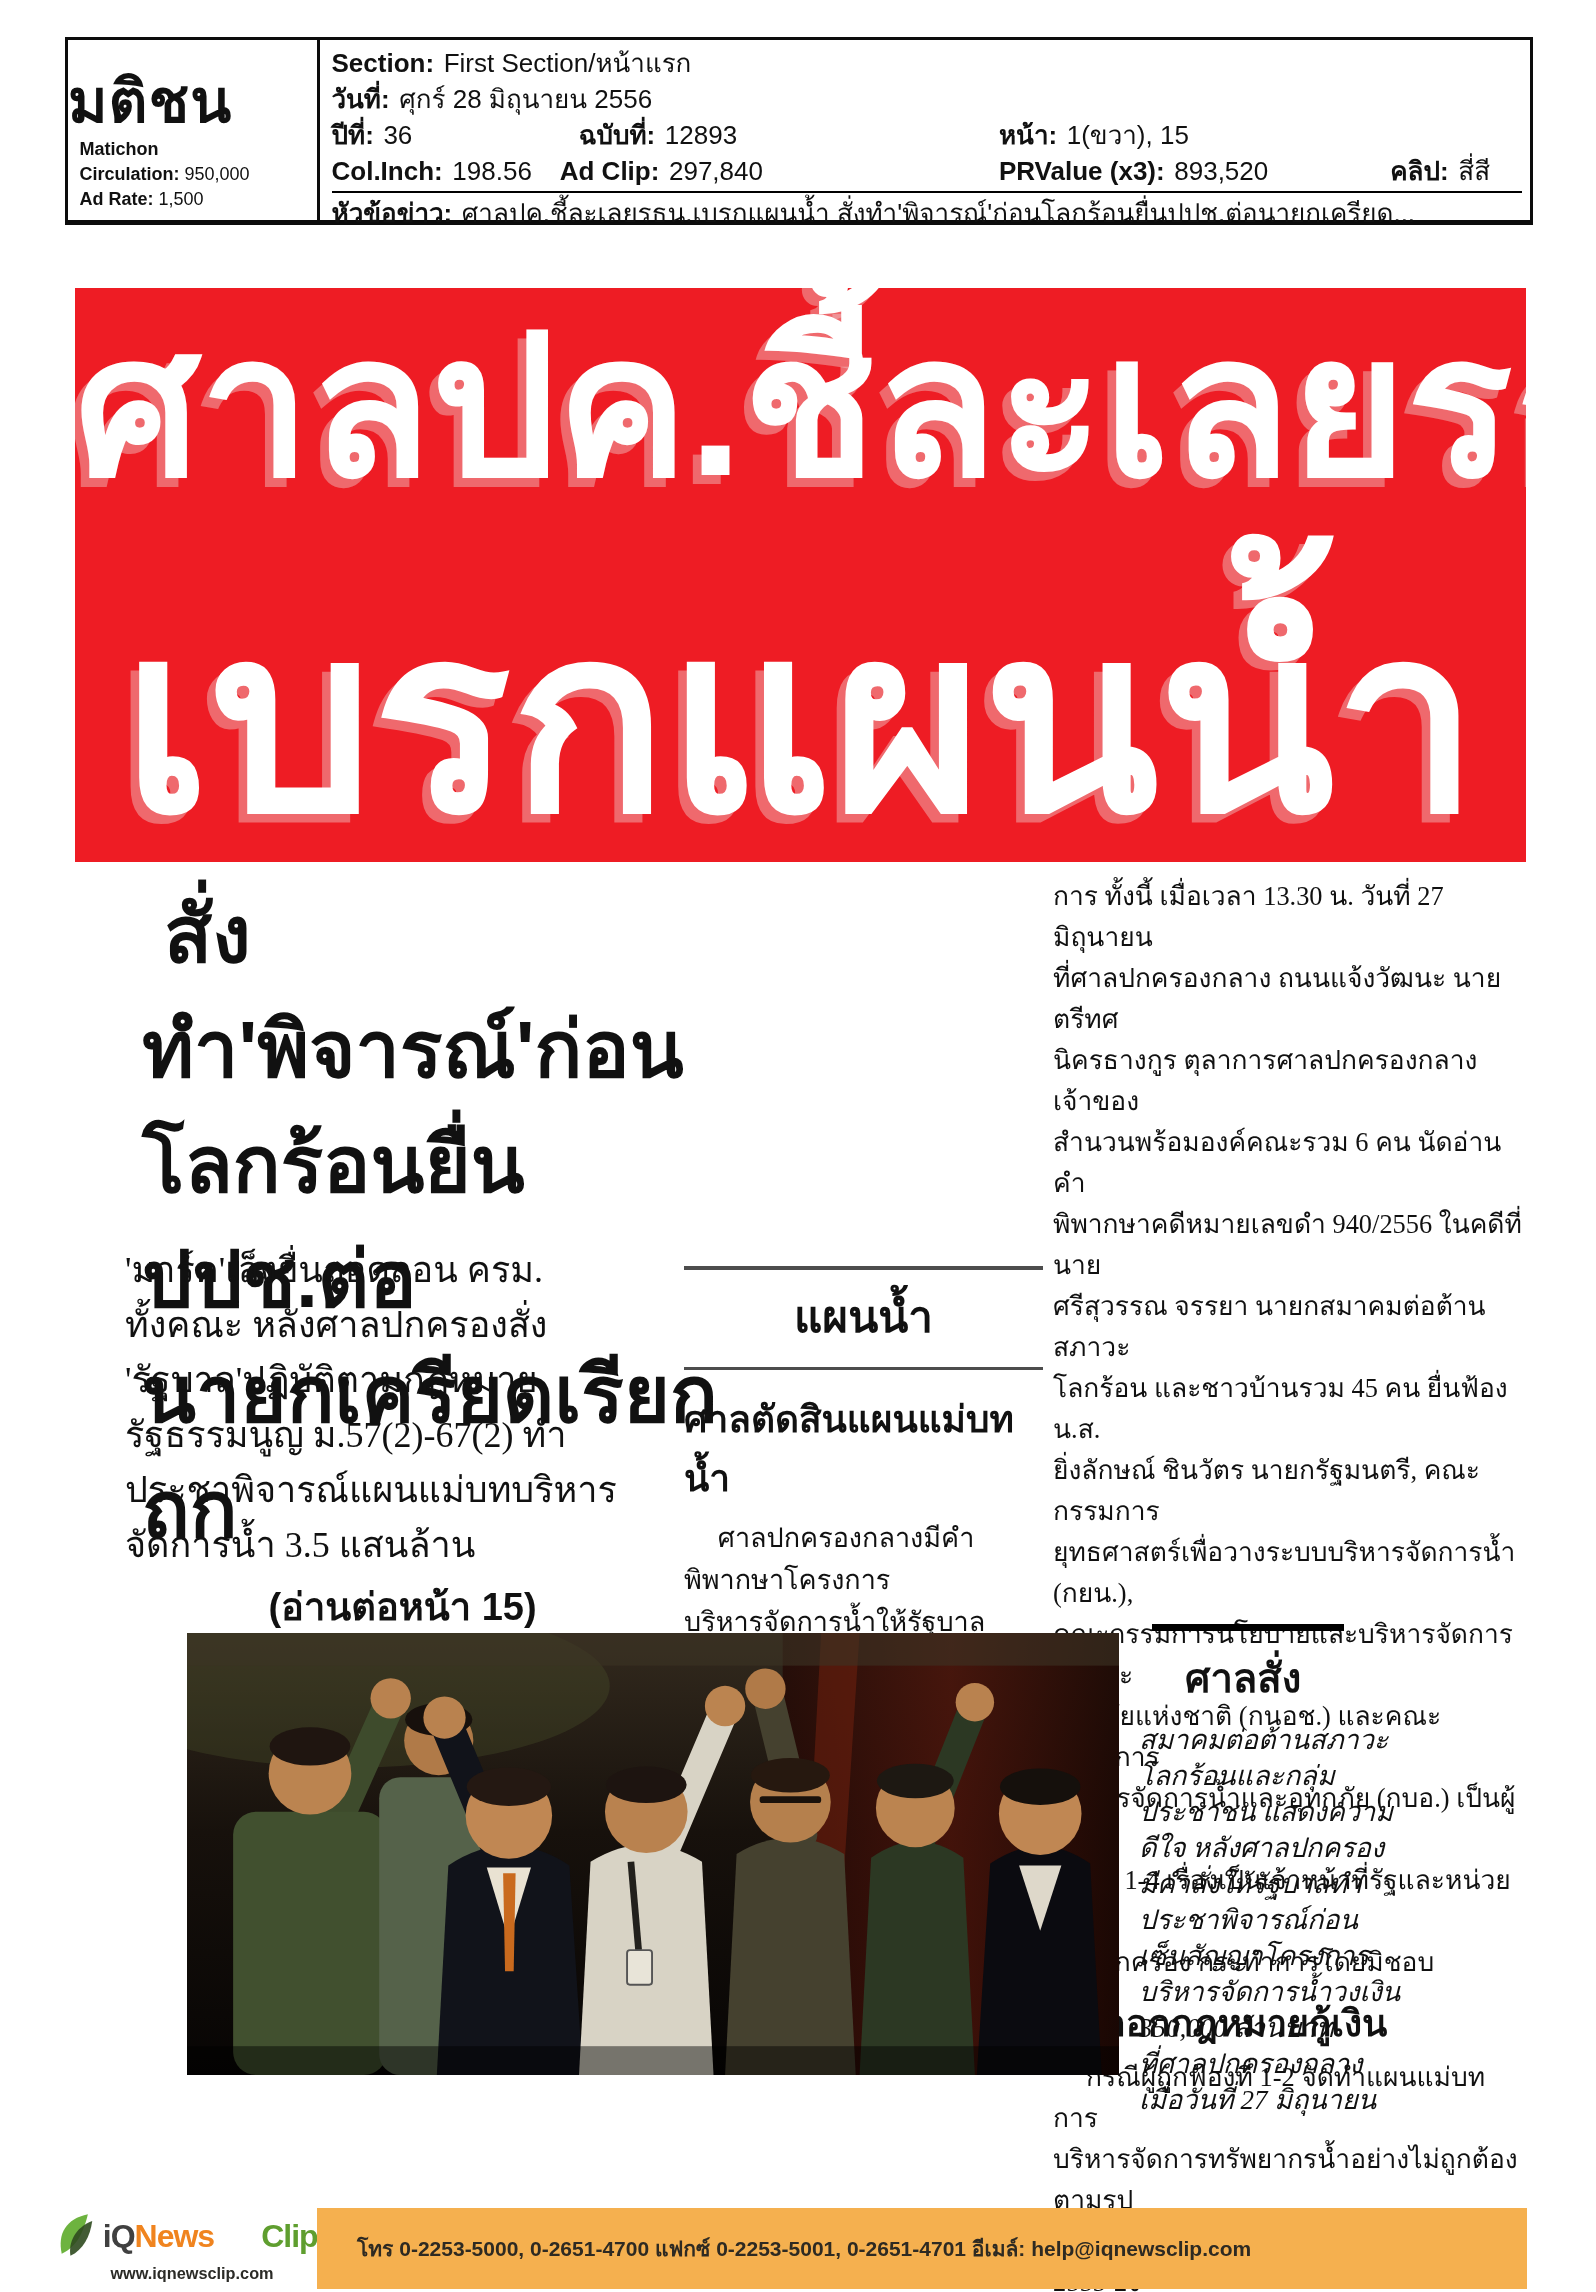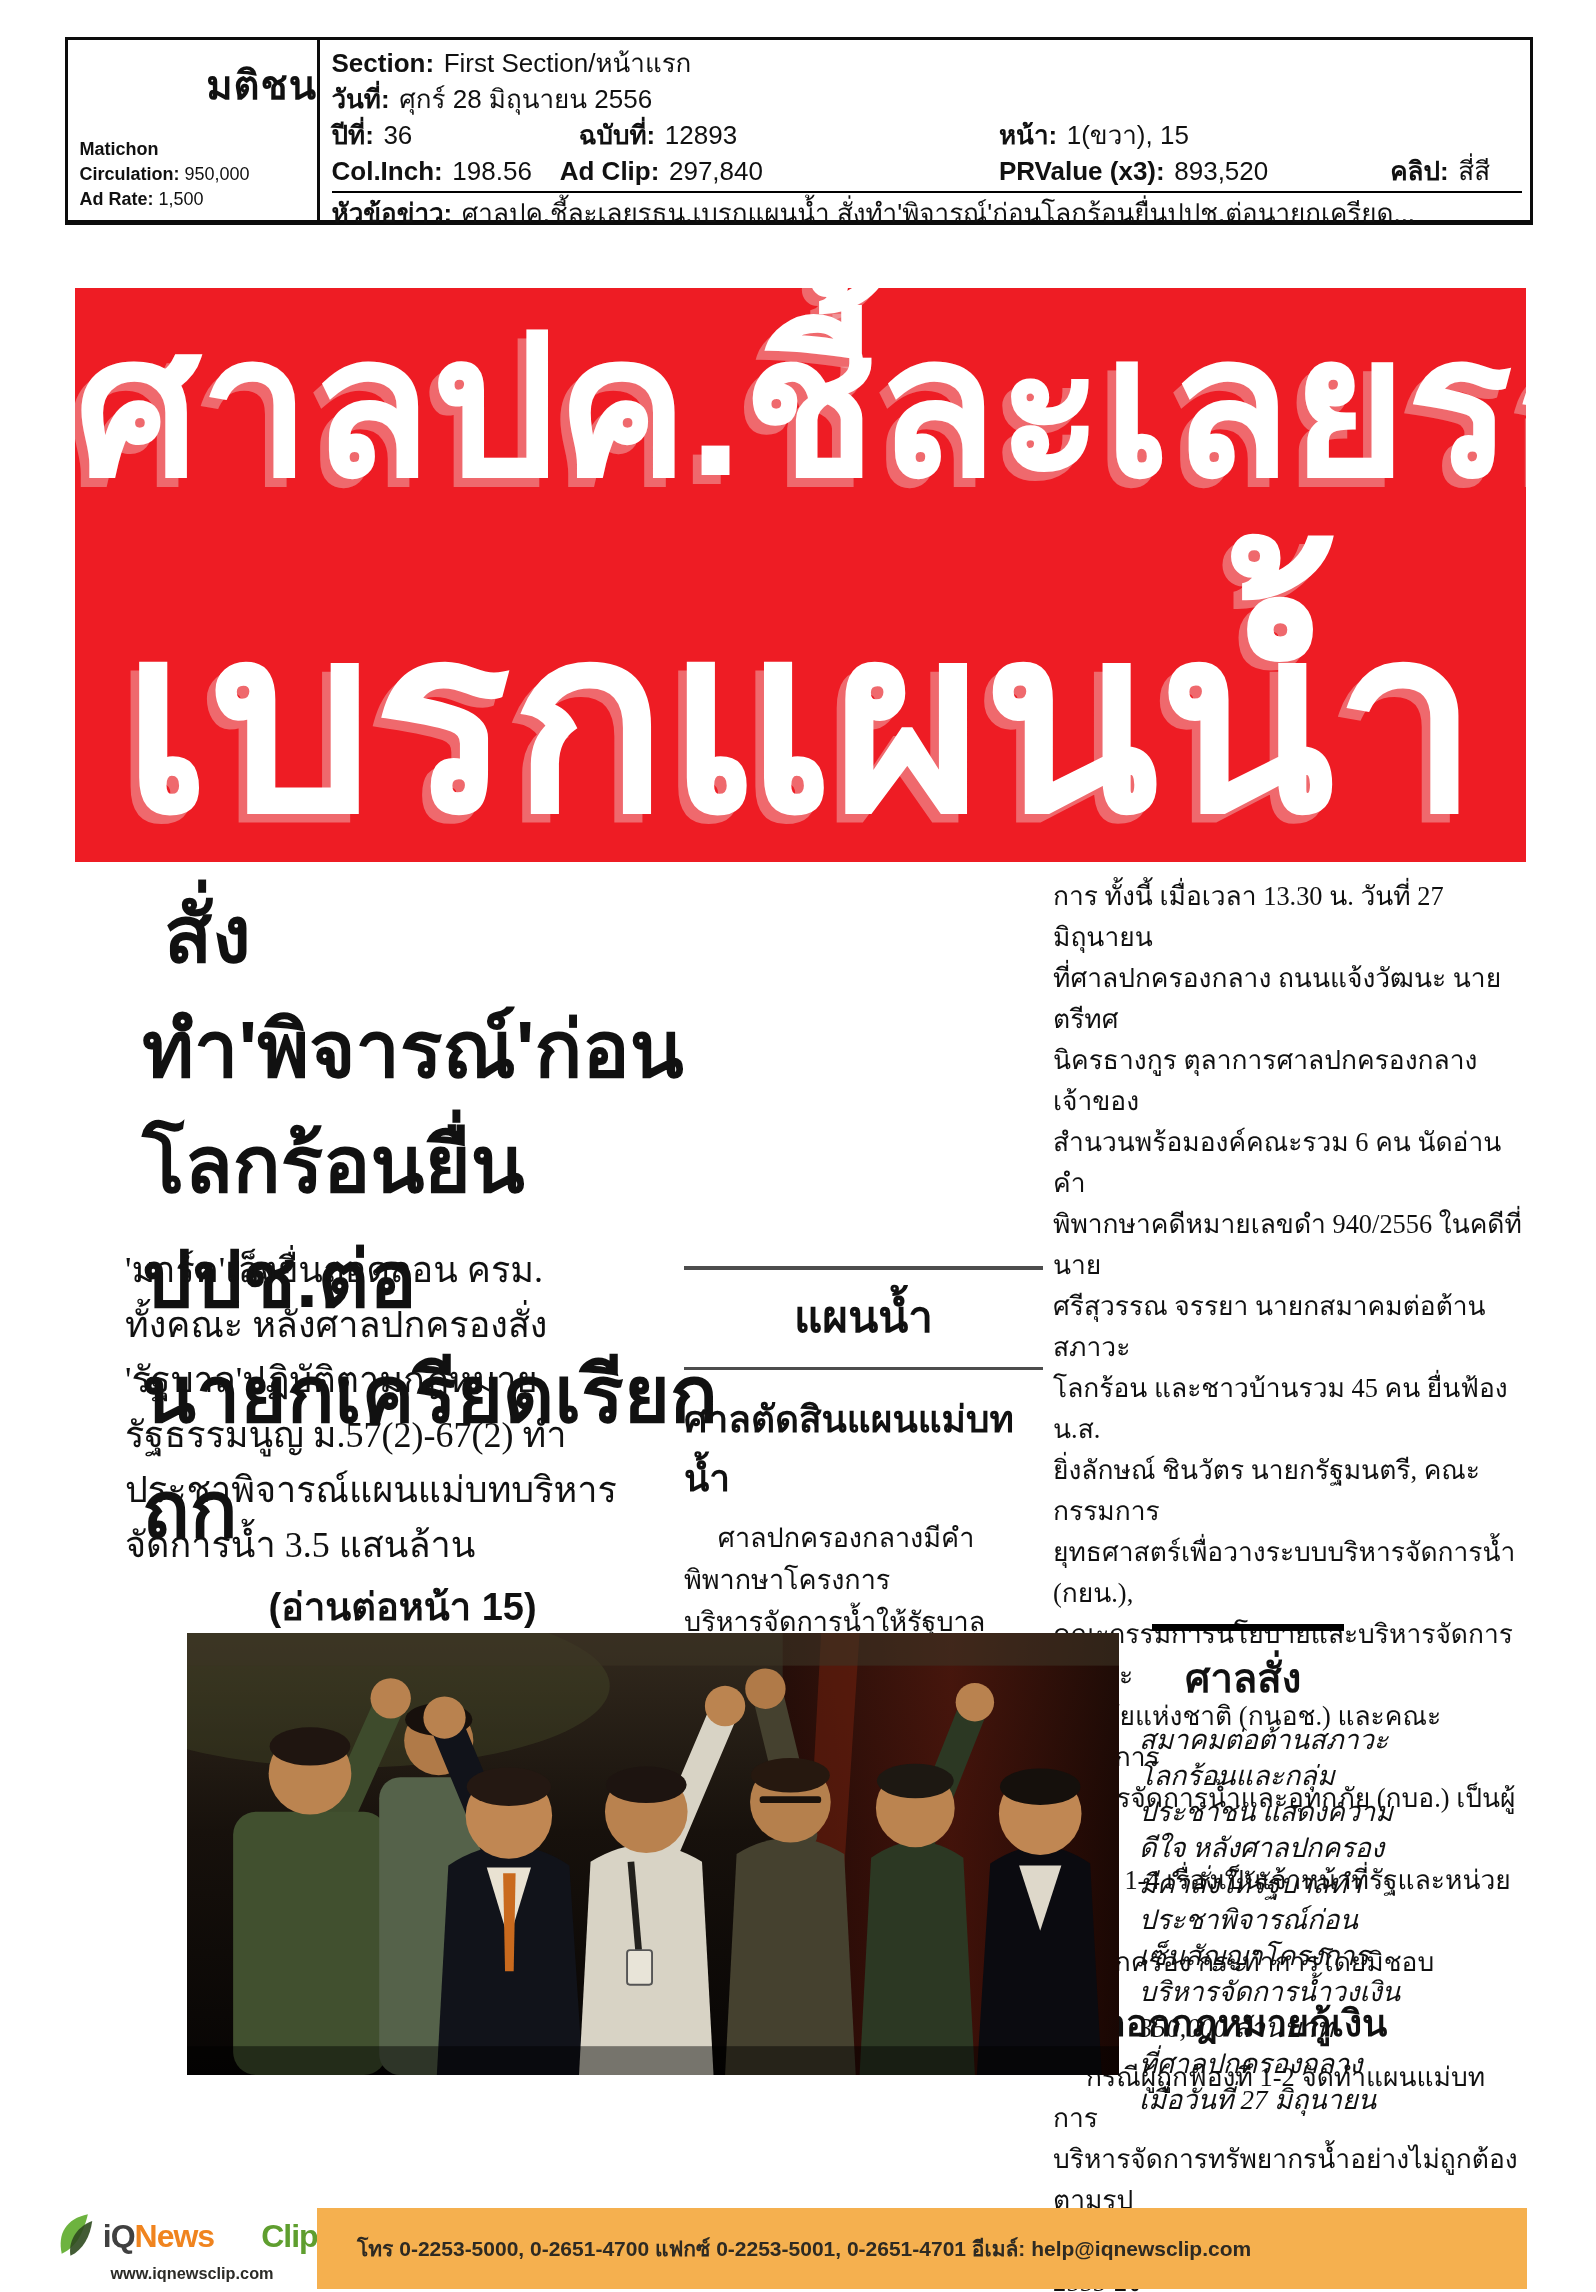--- a/index.html
+++ b/index.html
@@ -4,21 +4,21 @@
 <style>
   * { box-sizing: border-box; margin: 0; padding: 0; }
   html,body { background:#ffffff; }
   body { font-family: "Liberation Sans", "DejaVu Sans", sans-serif; color: var(--ink, #111); }
   #page { position: relative; width: 1597px; height: 2292px; background: #fff; overflow: hidden; }
 
   
   .header-box { position: absolute; left: 65px; top: 37px; width: 1468px; height: 188px;
     border: 3.8px solid #0c0c0c; border-bottom-width: 5.8px; display: flex; background:#fff; }
   .pub-cell { width: 252px; border-right: 3.8px solid #0c0c0c; position: relative; }
-  .pub-logo { text-align: right; font-size: 40px; font-weight: bold; letter-spacing: 1px; margin-top: 13.4px; }
+  .pub-logo { text-align: left; font-size: 60px; font-weight: bold; letter-spacing: 1px; margin-top: 13.4px; }
   .pub-info { position: absolute; left: 11.5px; bottom: 7.7px; font-size: 18px; line-height: 25px; }
   .pub-info .b { font-weight: bold; }
   .meta-cell { flex: 1; padding: 4.8px 7.7px 0 11.5px; }
   .meta-row { height: 36px; line-height: 36px; font-size: 26px; white-space: nowrap; }
   .meta-row .lbl { font-weight: bold; margin-right: 9.6px; }
   .seg { display: inline-block; vertical-align: top; }
   .w250 { width: 240px; } .w430 { width: 413px; }
   .w230 { width: 221px; } .w450 { width: 432px; } .w400 { width: 384px; }
   .headline-row { border-top: 2.9px solid #000; padding-top: 1.9px; margin-top: 1.9px; }
 

